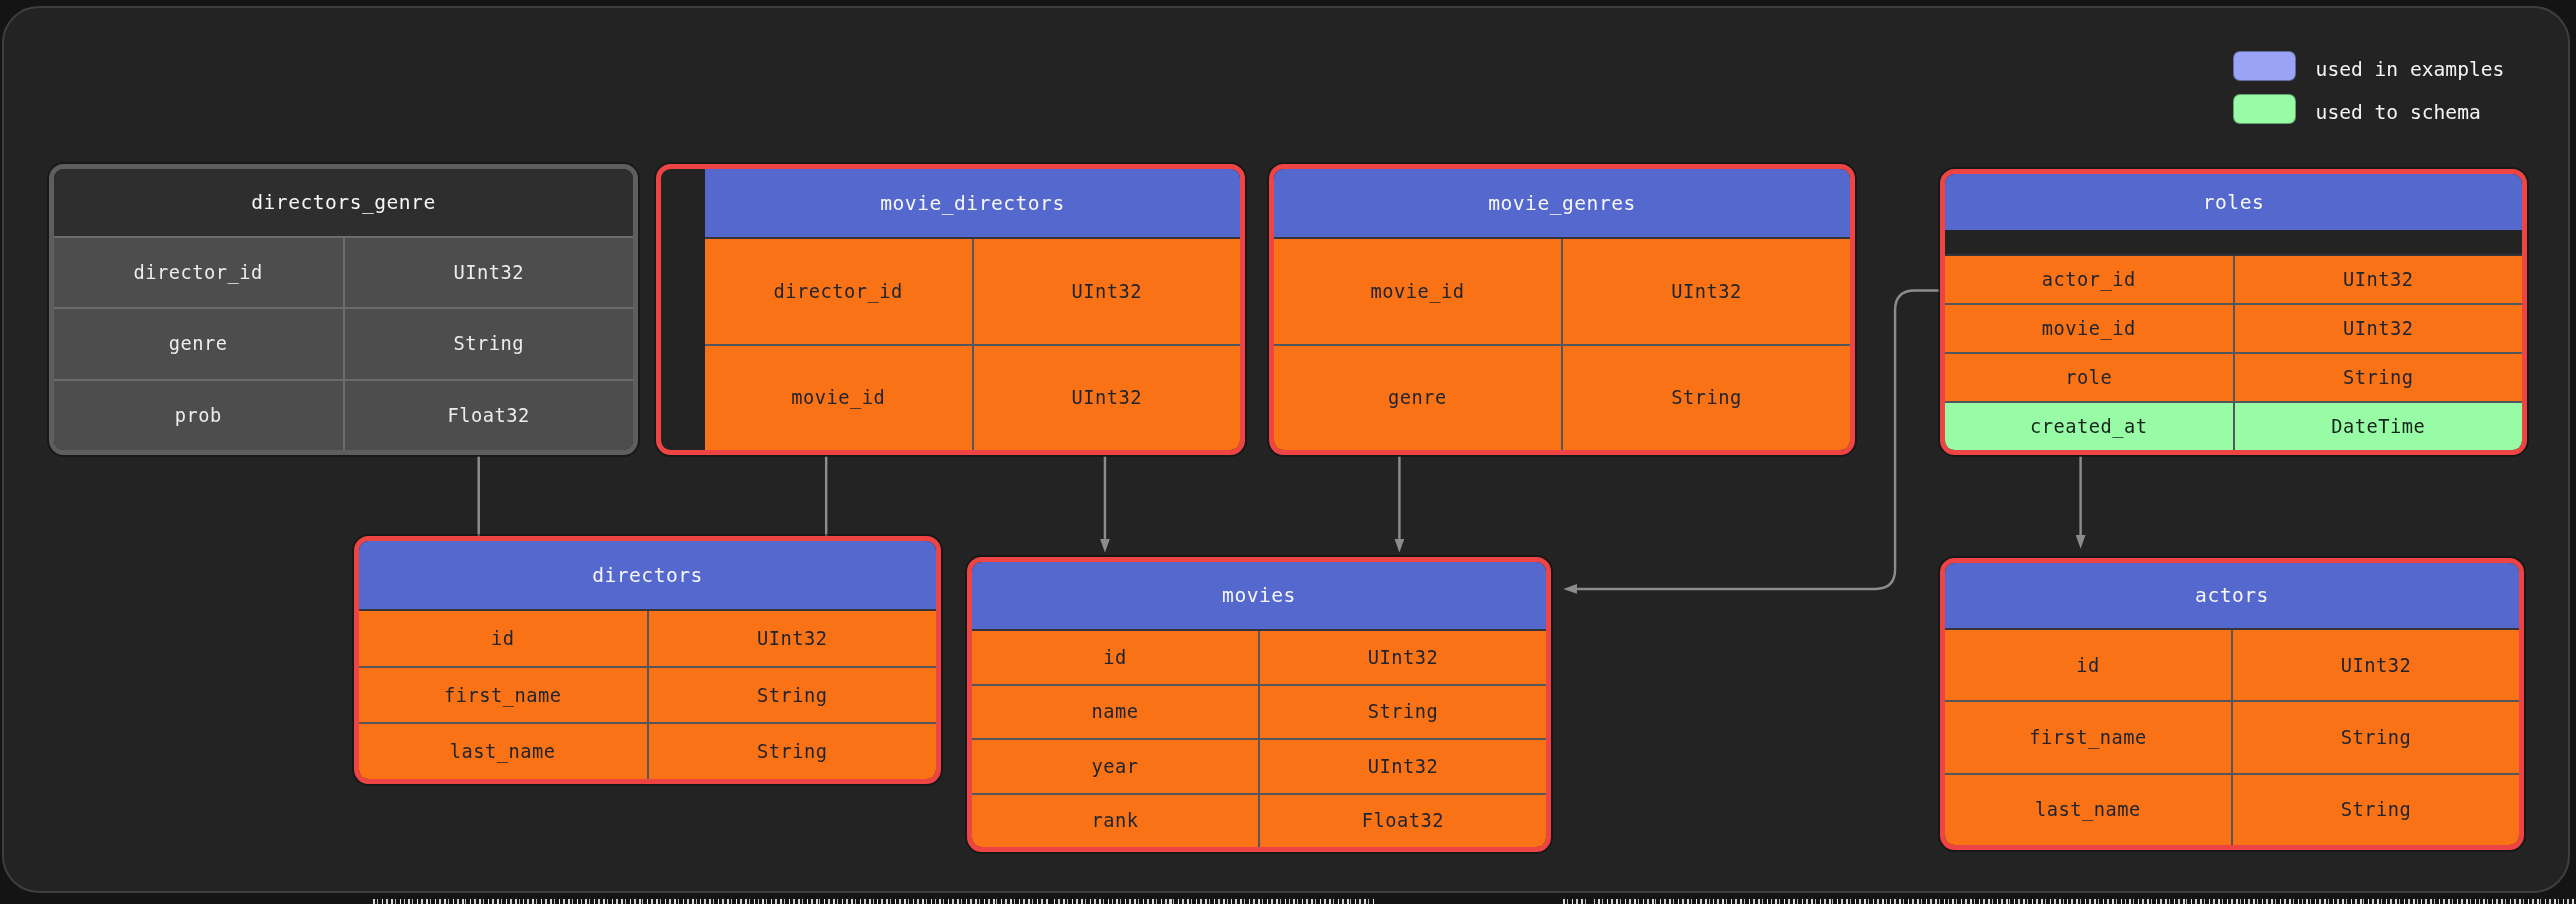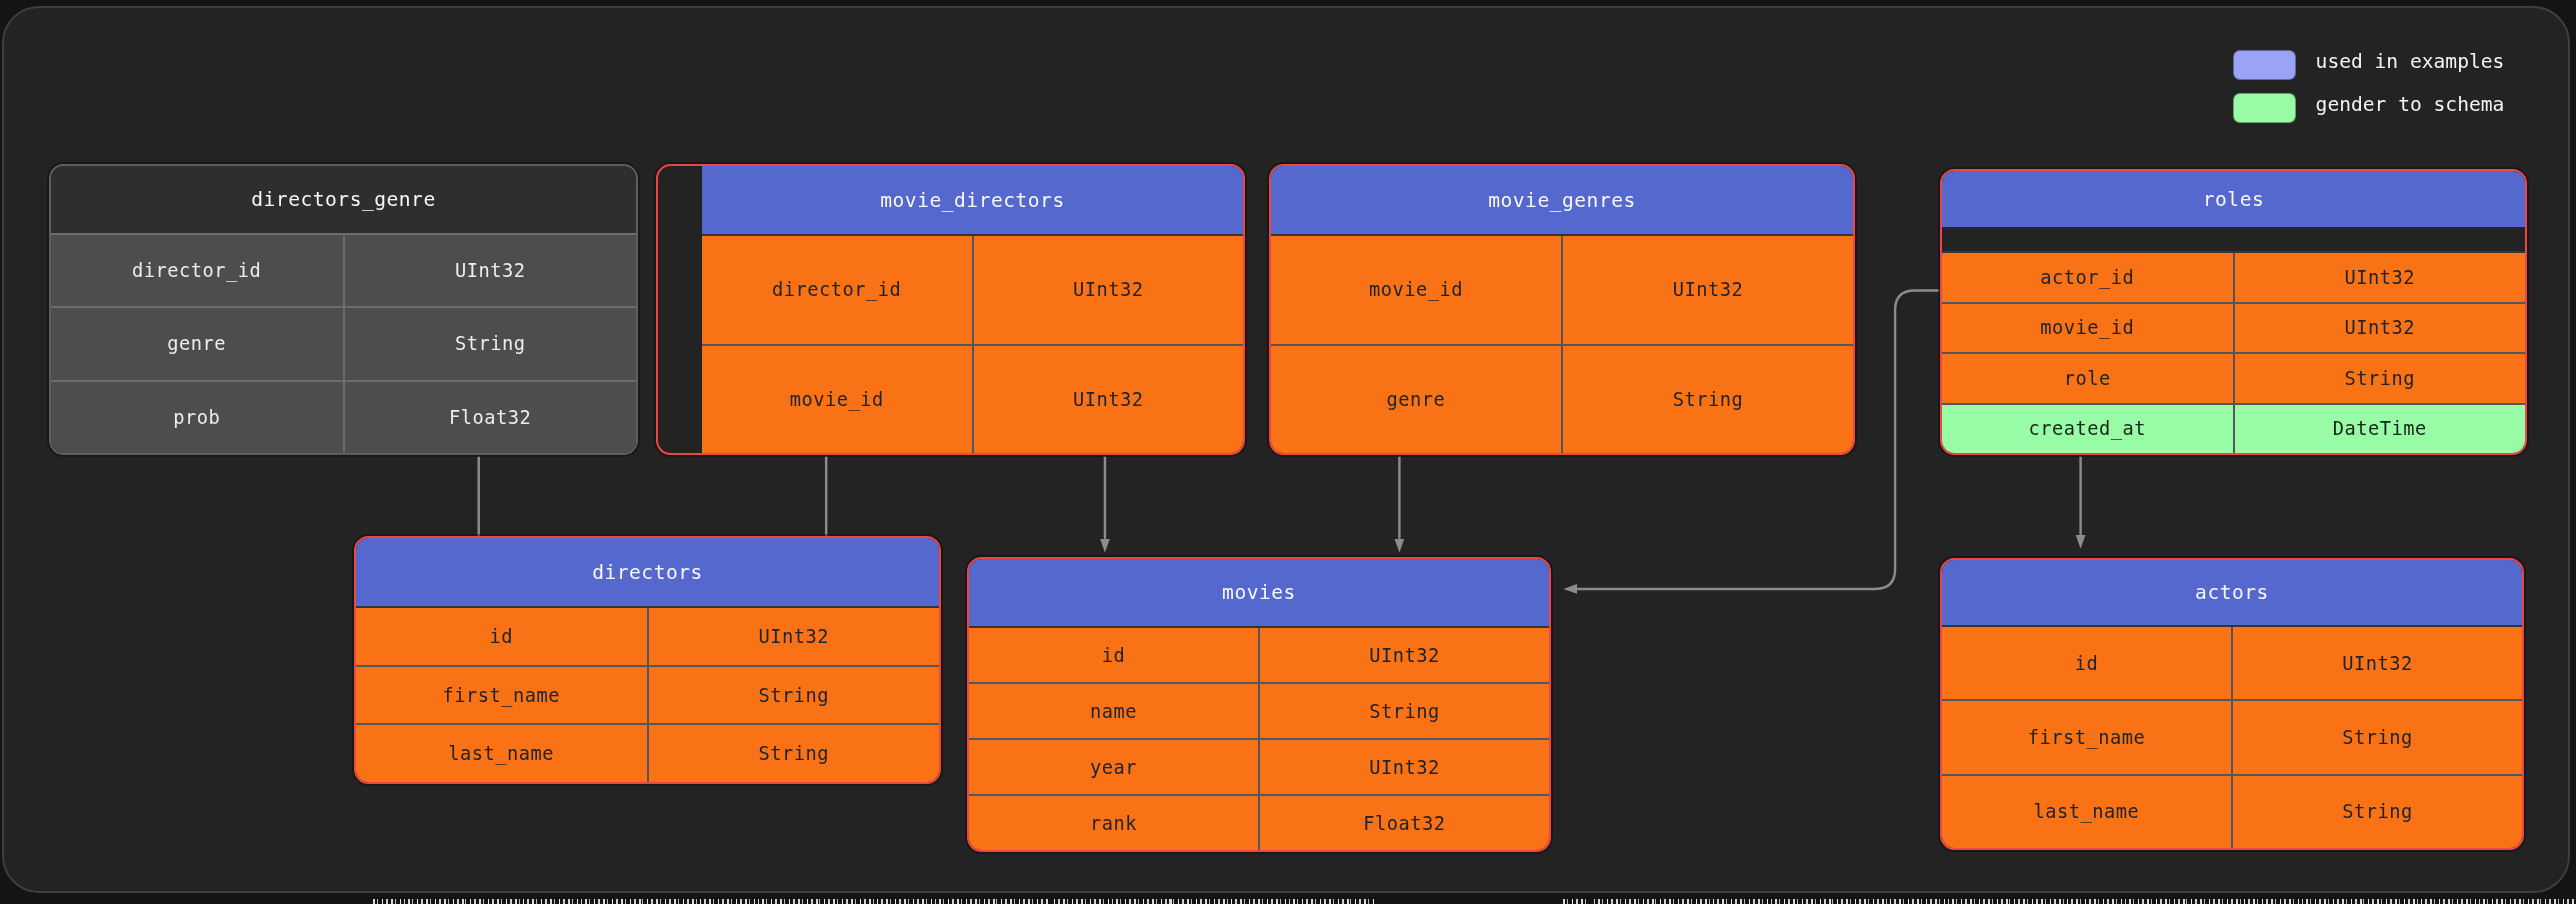--- a/index.html
+++ b/index.html
@@ -8,29 +8,29 @@
     background:#141414;
     font-family:"DejaVu Sans Mono","Liberation Mono",monospace;
   }
   .canvas{
     position:absolute;left:2px;top:5.9px;width:2568px;height:887px;
     background:#232323;border:2px solid #3e3e3e;border-radius:37px;
     box-sizing:border-box;
   }
   
   .legend{position:absolute;top:50px;left:2233px;width:304px;}
-  .legend-row{display:flex;align-items:flex-start;height:31px;margin-bottom:11.8px;}
+  .legend-row{display:flex;align-items:flex-end;height:31px;margin-bottom:11.8px;}
   .swatch{width:63px;height:30px;border-radius:6.9px;flex:0 0 auto;border:1px solid rgba(0,0,0,.35);box-sizing:border-box;}
   .swatch.used{background:#9aa4f6;}
   .swatch.added{background:#98fba5;}
   .legend-label{margin-left:19.6px;color:#f4f4f4;font-size:19.6px;white-space:nowrap;}
   
   .tbl{
     position:absolute;display:flex;flex-direction:column;box-sizing:border-box;
-    border-radius:14.7px;overflow:hidden;border:2px solid #ef4444;
+    border-radius:14.7px;overflow:hidden;border:5px solid #ef4444;
     box-shadow:0 0 0 2px rgba(10,10,10,.45);
   }
   .tbl .hdr{
     flex:0 0 auto;display:flex;align-items:center;justify-content:center;
     color:#f7f7f7;font-size:19.6px;letter-spacing:0.5px;
   }
   .tbl .body{flex:1;display:flex;flex-direction:column;}
   .tbl .row{flex:1;display:flex;}
   .tbl .cell{
     flex:1;display:flex;align-items:center;justify-content:center;
@@ -69,21 +69,21 @@
 
 <div class="canvas"></div>
 
 <div class="legend">
   <div class="legend-row">
     <div class="swatch used"></div>
     <div class="legend-label">used in examples</div>
   </div>
   <div class="legend-row">
     <div class="swatch added"></div>
-    <div class="legend-label">gender to schema</div>
+    <div class="legend-label">used to schema</div>
   </div>
 </div>
 
 <svg class="edges" width="2576" height="904" viewBox="0 0 2623 921">
   <defs>
     <marker id="arr" viewBox="0 0 14 10" refX="0" refY="5" markerWidth="14" markerHeight="10" orient="auto" markerUnits="userSpaceOnUse">
       <path d="M0,0 L14,5 L0,10 Z" fill="#8c8c8c"></path>
     </marker>
   </defs>
   <path class="edge" d="M487 465 V549" marker-end="url(#arr)"></path>

